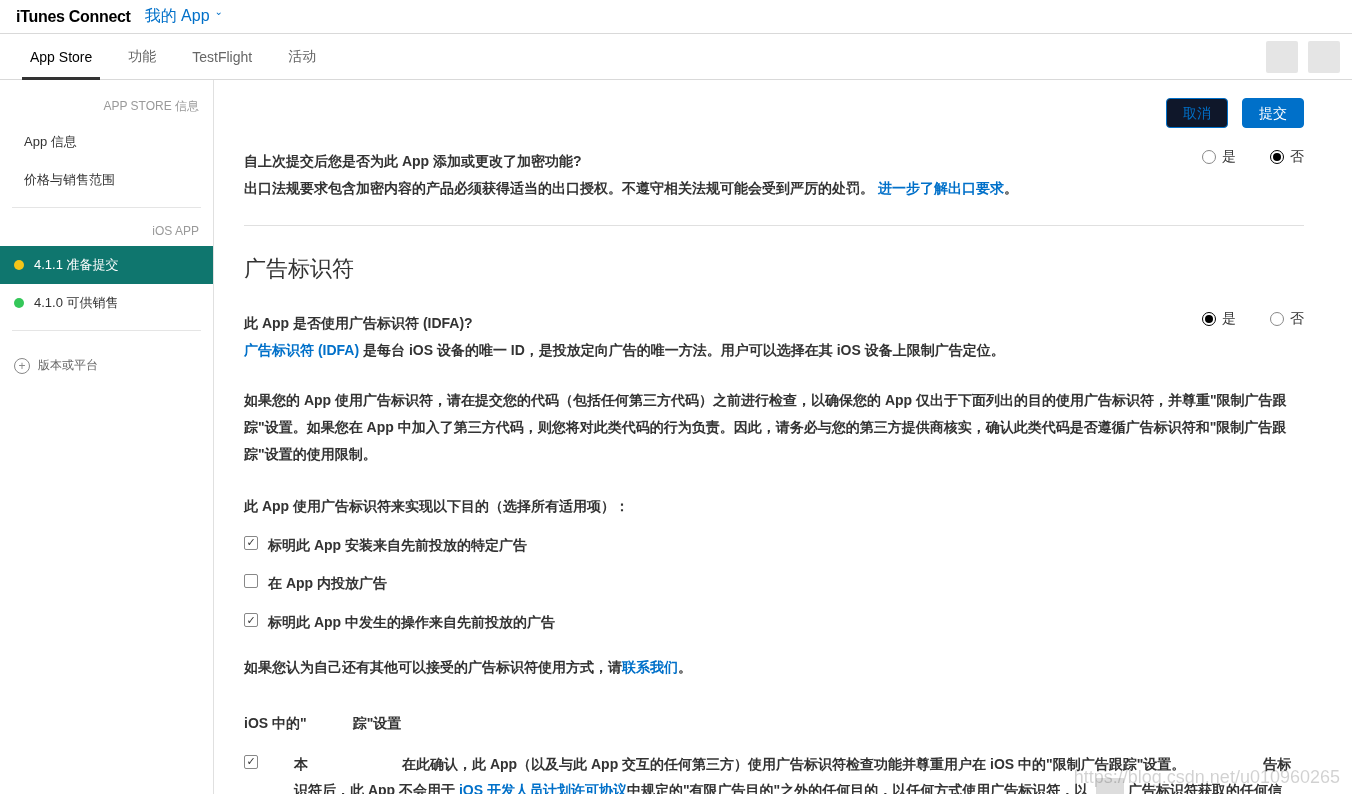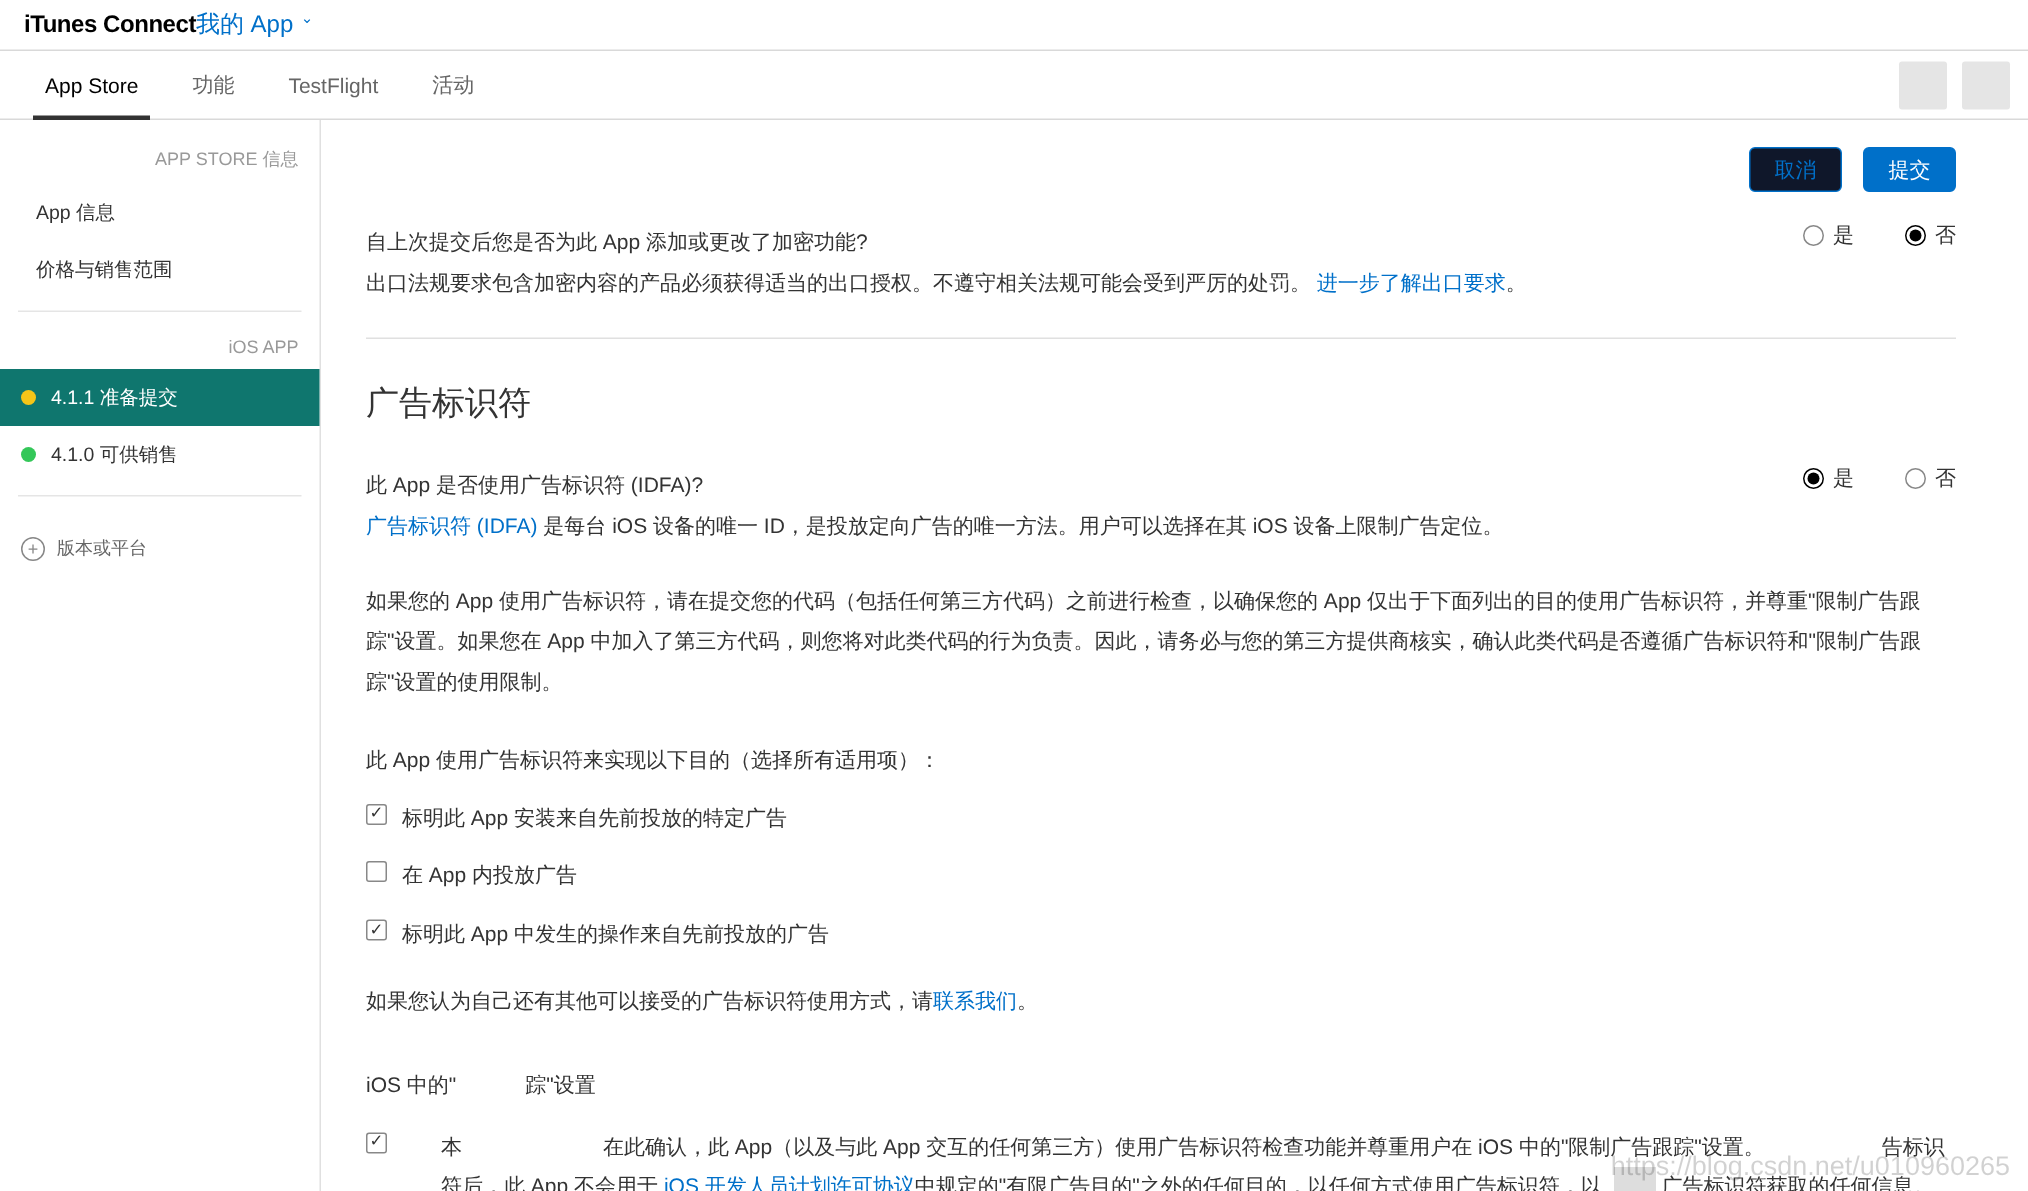--- a/index.html
+++ b/index.html
@@ -1,19 +1,19 @@
 <!DOCTYPE html>
 <html><head>
   <meta charset="utf-8">
   <style>
     * { margin: 0; padding: 0; box-sizing: border-box; }
     body { font-family: -apple-system, "Helvetica Neue", Arial, sans-serif; font-size: 14px; color: #333; background: #fff; }
 
     .topbar { display: flex; align-items: center; padding: 0 16px; height: 34px; border-bottom: 1px solid #d9d9d9; }
-    .brand { font-weight: 700; font-size: 16px; color: #000; letter-spacing: -0.3px; }
+    .brand { font-weight: 700; font-size: 16px; color: #000; margin-right: 14px; letter-spacing: -0.3px; }
     .appname { color: #0070c9; font-size: 16px; cursor: pointer; display: inline-flex; align-items: flex-start; gap: 5px; }
     .appname .chev { font-size: 10px; color: #0070c9; }
 
     .tabbar { display: flex; align-items: center; height: 46px; padding: 0 12px; border-bottom: 1px solid #d9d9d9; position: relative; }
     .tab { padding: 0 18px; height: 100%; display: flex; align-items: center; color: #666; cursor: pointer; font-size: 14px; }
     .tab.active { color: #000; position: relative; }
     .tab.active::after { content:""; position:absolute; left:10px; right:10px; bottom:-1px; height:3px; background:#333; }
     .tab-spacer { flex: 1; }
     .tab-iconbox { width: 32px; height: 32px; background: #e5e5e5; margin-left: 10px; border-radius: 2px; }
 
@@ -35,21 +35,21 @@
     .btn { padding: 7px 16px; border: 1px solid #0070c9; border-radius: 4px; font-size: 14px; cursor: pointer; background: #0f172a; line-height: 1; }
     .btn.secondary { color: #0070c9; }
     .btn.primary { background: #0070c9; color: #fff; }
 
     .section-q { position: relative; padding-right: 190px; margin-bottom: 24px; }
     .radio-pair { position: absolute; right: 0; top: 0; display: flex; gap: 34px; font-size: 14px; color: #333; align-items:center; }
     .radio { width: 14px; height: 14px; border: 1px solid #888; border-radius: 50%; display: inline-flex; align-items: center; justify-content: center; margin-right: 6px; vertical-align: middle; cursor: pointer; }
     .radio.checked { border-color: #000; }
     .radio.checked::after { content: ""; width: 8px; height: 8px; background: #000; border-radius: 50%; }
     .radio-opt { display: inline-flex; align-items: center; cursor: pointer; }
-    .q-text, .body-text { color: #333; line-height: 1.9; font-size: 14px; }
+    .q-text, .body-text { color: #333; line-height: 1.9; font-size: 14px; font-weight: bold; }
     .link { color: #0070c9; cursor: pointer; }
 
     .divider { border: none; border-top: 1px solid #e0e0e0; margin: 24px 0 28px; }
 
     .section-title { font-size: 22px; color: #333; margin-bottom: 26px; font-weight: 400; }
 
     .check-row { display: flex; align-items: flex-start; gap: 10px; margin: 12px 0; line-height: 1.7; }
     .chk { width: 14px; height: 14px; border: 1px solid #888; border-radius: 2px; display: inline-flex; align-items: center; justify-content: center; flex-shrink: 0; margin-top: 4px; cursor: pointer; font-size: 11px; color:#333; }
     .chk.checked::after { content: "✓"; }
 

